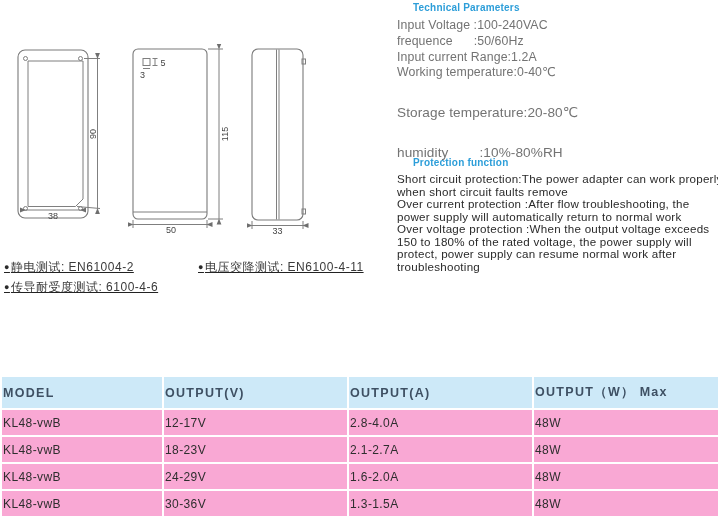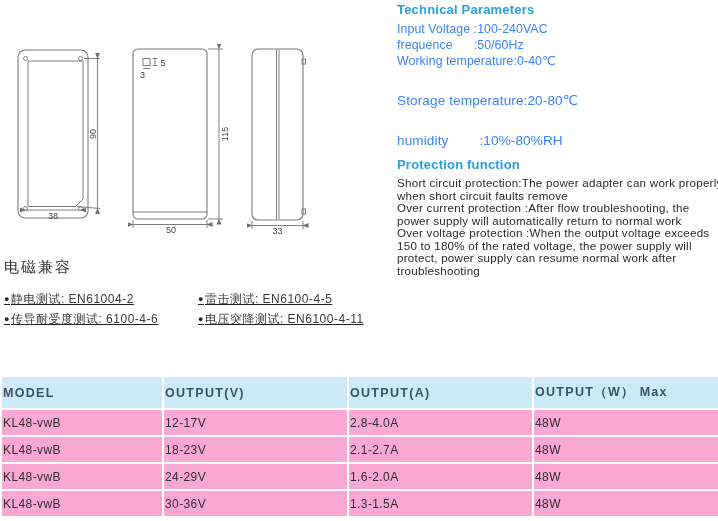--- a/index.html
+++ b/index.html
@@ -11,25 +11,25 @@
 
   
   .drawings { position:absolute; left:0; top:35px; }
   .drawings .ln { stroke:#7f7f7f; stroke-width:1; fill:none; }
   .drawings .fig { stroke:#7a7a7a; stroke-width:1.1; fill:#ffffff; }
   .drawings text { font:9px "Liberation Sans","DejaVu Sans",sans-serif; fill:#444; }
 
   
   .tech-params { position:absolute; left:397px; top:2px; width:320px; }
   .section-title {
-    margin:0 0 5px 0; font-size:13px; font-weight:700; color:#2d9ed9;
+    margin:0 0 5px 16px; font-size:10px; font-weight:700; color:#2d9ed9;
     letter-spacing:0.2px;
   }
   .param-line {
-    white-space:pre; font-size:12.3px; line-height:15.8px; color:#3b82f6;
+    white-space:pre; font-size:12.3px; line-height:15.8px; color:#737373;
     letter-spacing:0.1px;
   }
   .param-line.lg { font-size:13.6px;margin-top:24px; }
 
   .protection { position:absolute; left:397px; top:157px; width:327px; }
   .protection p {
     margin:0; font-size:11.6px; line-height:12.5px; color:#2a2a2a;
     letter-spacing:0.25px;
   }
 
@@ -119,41 +119,40 @@
       <line class="ln" x1="303" y1="186" x2="303" y2="194"></line>
       <line class="ln" x1="252" y1="190.5" x2="303" y2="190.5" marker-start="url(#ar)" marker-end="url(#ar2)"></line>
       <text x="277.5" y="199" text-anchor="middle">33</text>
     </g>
   </svg>
 
   <section class="tech-params">
     <h3 class="section-title">Technical Parameters</h3>
     <div class="param-line">Input Voltage :100-240VAC</div>
     <div class="param-line">frequence      :50/60Hz</div>
+    <div class="param-line">Input current Range:1.2A</div>
     <div class="param-line">Working temperature:0-40℃</div>
     <div class="param-line lg">Storage temperature:20-80℃</div>
     <div class="param-line lg">humidity        :10%-80%RH</div>
   </section>
 
   <section class="protection">
     <h3 class="section-title">Protection function</h3>
     <p>Short circuit protection:The power adapter can work properly when short circuit faults remove</p>
     <p>Over current protection :After flow troubleshooting, the power supply will automatically return to normal work</p>
     <p>Over voltage protection :When the output voltage exceeds 150 to 180% of the rated voltage, the power supply will protect, power supply can resume normal work after troubleshooting</p>
   </section>
 
   <section class="emc">
-    <h3 class="emc-title">电磁兼容</h3>
     <div class="emc-cols">
       <div class="emc-col">
         <div class="emc-item"><span class="emc-bullet">●</span><span>静电测试: EN61004-2</span></div>
         <div class="emc-item"><span class="emc-bullet">●</span><span>传导耐受度测试:  6100-4-6</span></div>
       </div>
       <div class="emc-col">
-        <div class="emc-item"><span class="emc-bullet">●</span><span>雷击测试: EN6100-4-5</span></div>
         <div class="emc-item"><span class="emc-bullet">●</span><span>电压突降测试: EN6100-4-11</span></div>
       </div>
     </div>
   </section>
 
   <table class="spec-table">
     <colgroup>
       <col style="width:162px">
         <col style="width:185px">
         <col style="width:185px">

